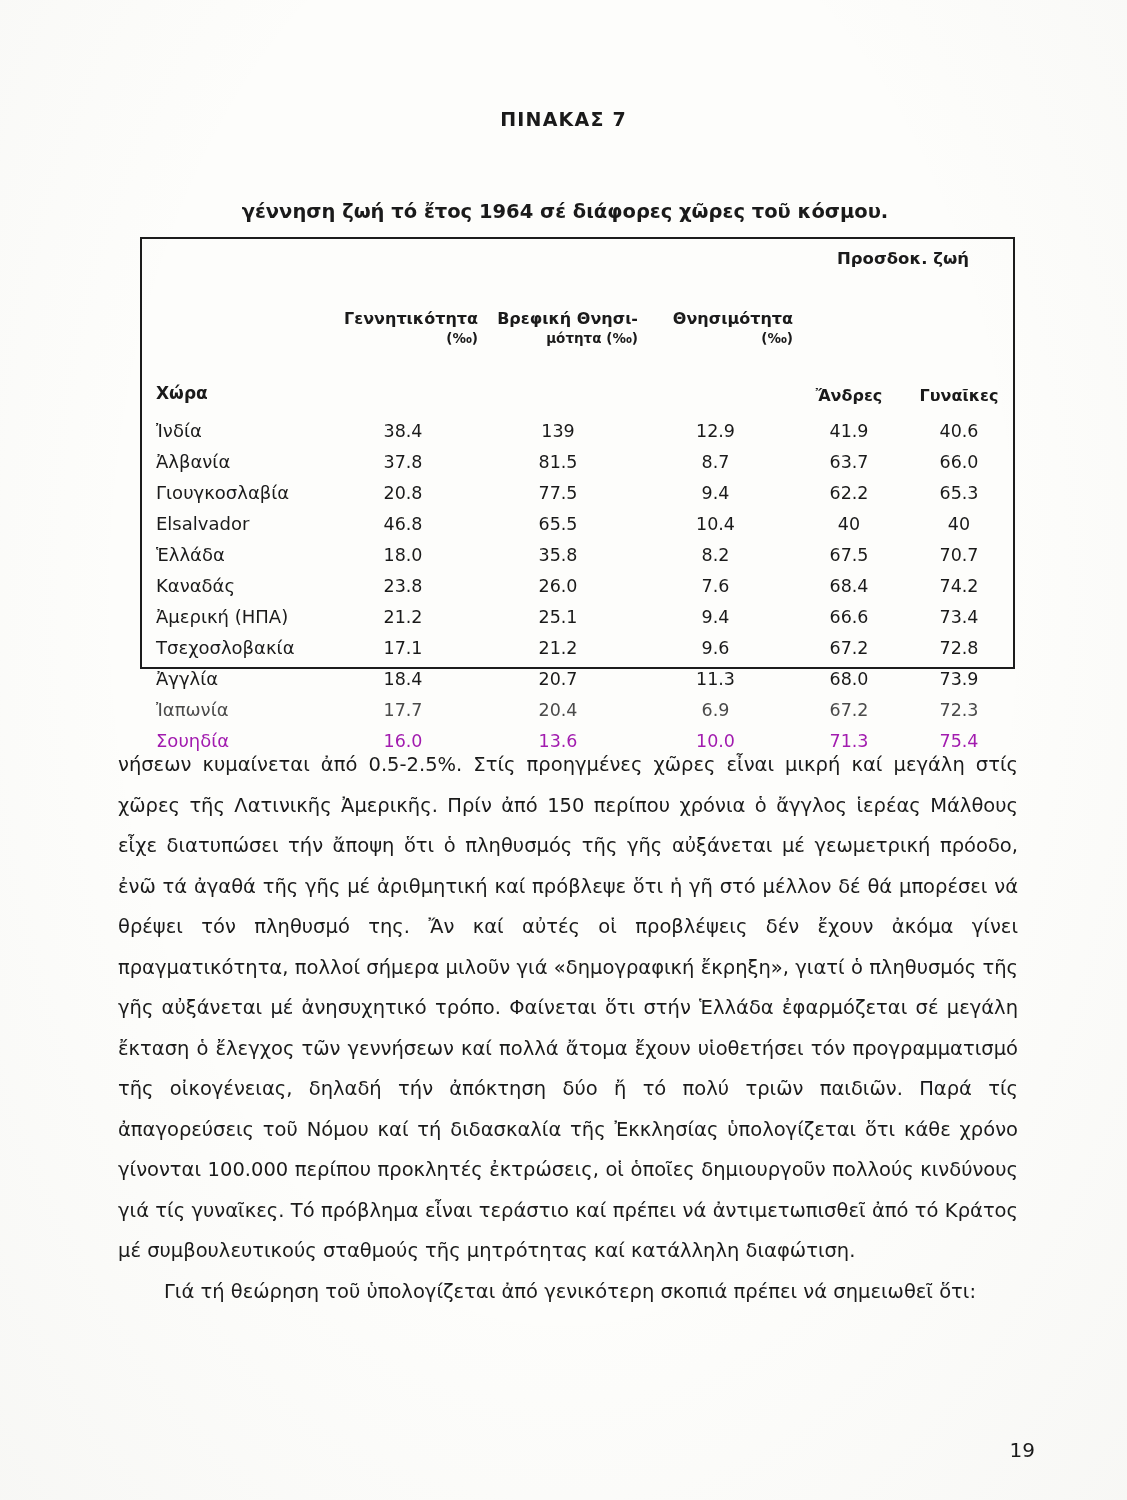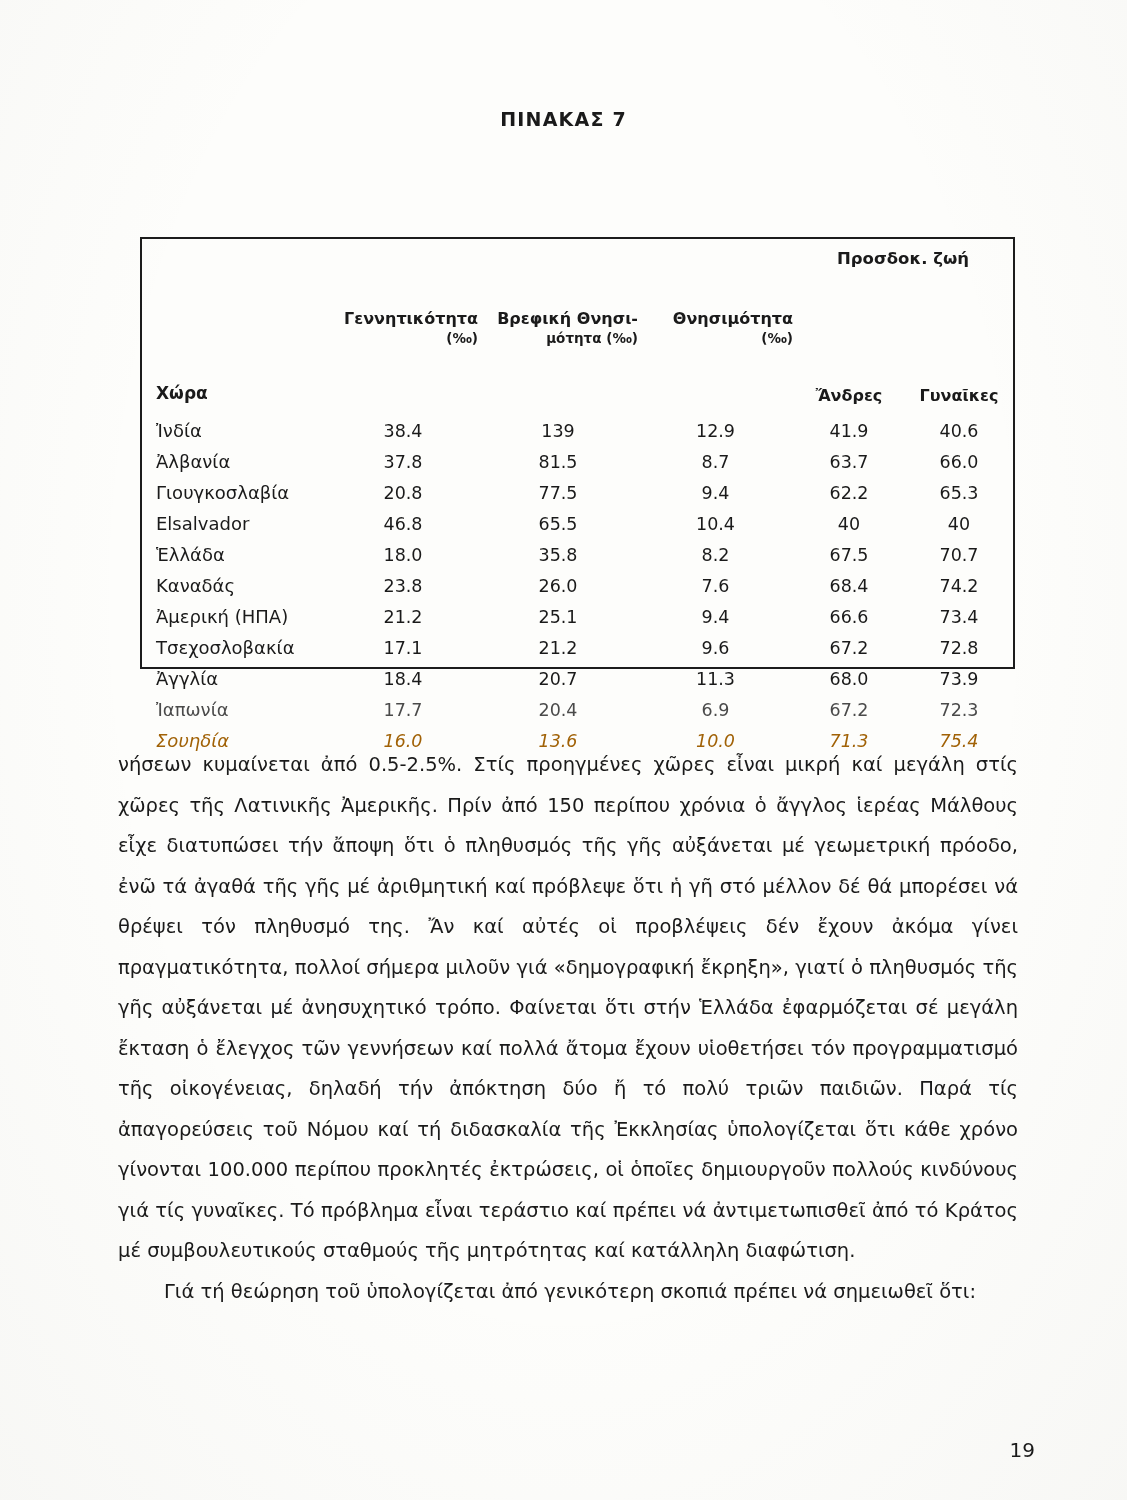--- a/index.html
+++ b/index.html
@@ -120,21 +120,21 @@
     padding-left: 14px !important;
     height: 31px;
     white-space: nowrap;
   }
   td.num {
     font-size: 17.5px;
     text-align: center;
     height: 31px;
   }
   .fade-row td { color: #4a4a4a; }
-  .fade-row2 td { color: #a16207; font-style: italic; }
+  .fade-row2 td { color: #a21caf; }
 
   .body-text {
     position: absolute;
     top: 745px;
     left: 118px;
     width: 900px;
     font-size: 19.5px;
     line-height: 40.5px;
     text-align: justify;
   }
@@ -154,20 +154,21 @@
 </style>
 </head>
 <body>
 
 <div class="page">
 
   <div class="table-title">ΠΙΝΑΚΑΣ 7</div>
 
   <div class="table-caption">
     <br>
+    <span>γέννηση ζωή τό ἔτος 1964 σέ διάφορες χῶρες τοῦ κόσμου.</span>
   </div>
 
   <div class="table-wrap">
     <table class="data">
       <colgroup>
         <col class="c0">
           <col class="c1">
           <col class="c2">
           <col class="c3">
           <col class="c4">

